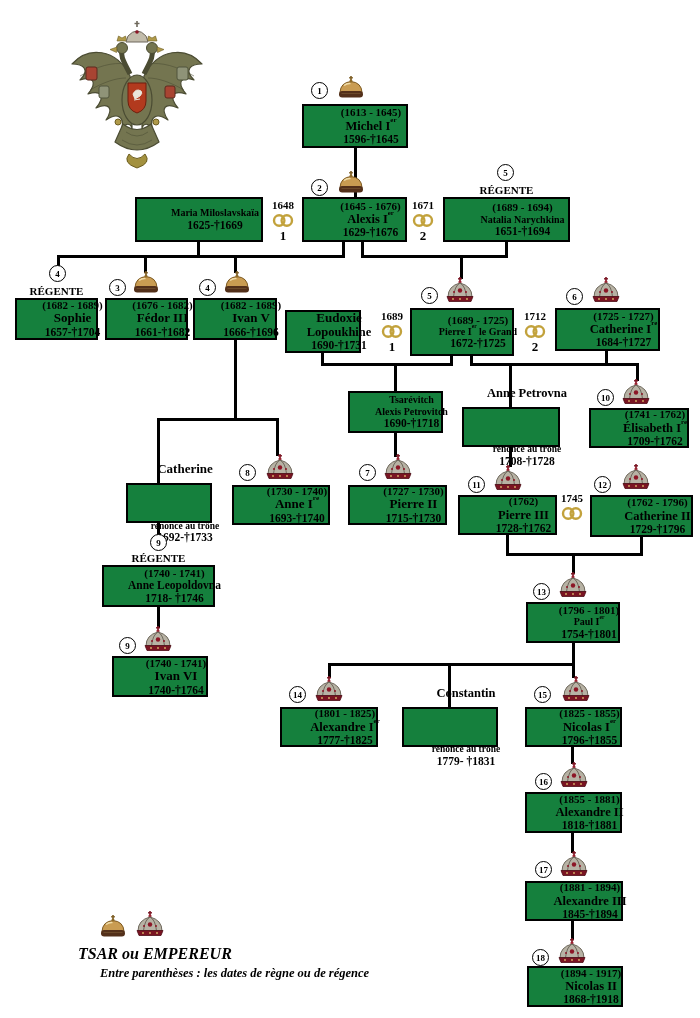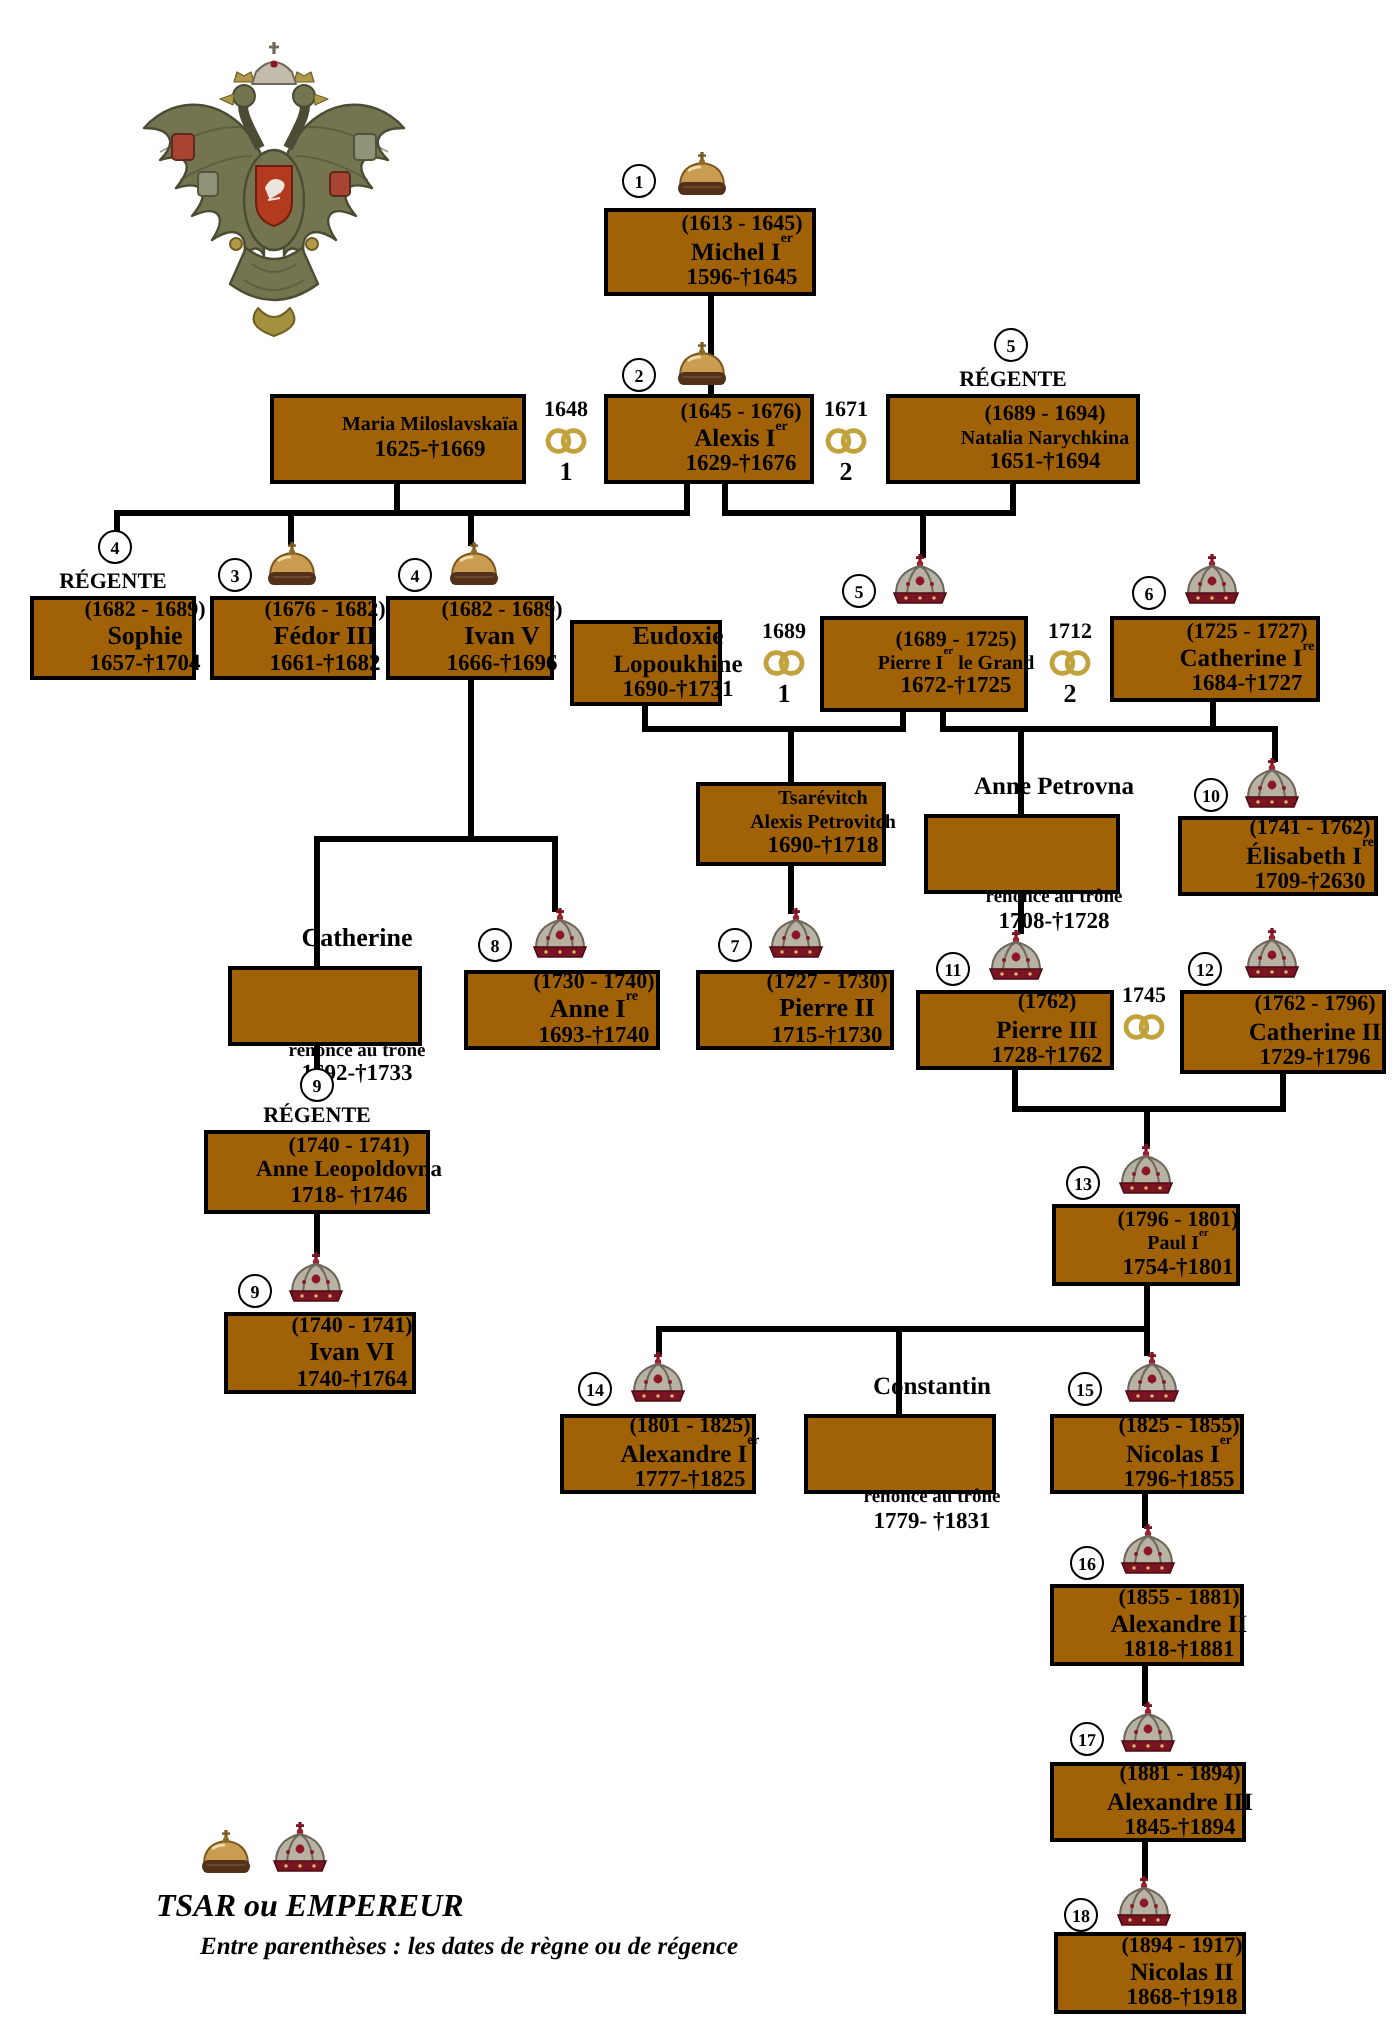--- a/index.html
+++ b/index.html
@@ -4,21 +4,21 @@
 <style>
   html,body{margin:0;padding:0;background:#fff;}
   #stage{position:relative;width:700px;height:1018px;background:#fff;overflow:hidden;
          font-family:"Liberation Serif",serif;color:#000;}
   .title1{position:absolute;left:130px;top:8px;width:460px;text-align:center;
           font-family:"DejaVu Serif",serif;font-weight:bold;font-style:italic;
           font-size:19px;letter-spacing:.5px;}
   .title2{position:absolute;left:130px;top:32px;width:460px;text-align:center;
           font-family:"DejaVu Serif",serif;font-weight:bold;font-size:23px;}
   .connector{position:absolute;background:#000;}
-  .node{position:absolute;border:2px solid #000;background:#a16207;box-sizing:border-box;
+  .node{position:absolute;border:2px solid #000;background:#15803d;box-sizing:border-box;
         display:flex;flex-direction:column;align-items:center;justify-content:center;
         text-align:center;line-height:1.12;padding-left:32px;}
   .reign{font-size:11px;font-weight:bold;white-space:nowrap;}
   .nm{font-weight:bold;white-space:nowrap;}
   .nm sup{font-size:.55em;position:relative;top:-.45em;}
   .dates{font-size:11.5px;font-weight:bold;white-space:nowrap;}
   .note{font-size:9.5px;font-weight:bold;white-space:nowrap;margin-top:44px;}
   .note-top{font-size:10px;font-weight:bold;white-space:nowrap;}
   .numcircle{position:absolute;width:15px;height:15px;border:1.5px solid #000;border-radius:50%;
              background:#fff;display:flex;align-items:center;justify-content:center;
@@ -238,23 +238,23 @@
         <div class="note">renonce au trône</div>
         <div class="dates">1708-†1728</div>
       </div>
       <div class="numcircle" style="left:597px;top:389px">10</div>
       <svg class="crown" style="left:620px;top:379px" width="32" height="26">
       <use href="#sym-imperial"></use>
       </svg>
       <div class="node" style="left:589px;top:408px;width:100px;height:40px">
         <div class="reign">(1741 - 1762)</div>
         <div class="nm" style="font-size:12.5px">Élisabeth I<sup>re</sup></div>
-        <div class="dates">1709-†2630</div>
-      </div>
-      <div class="node" style="left:114px;top:483px;width:97px;height:40px">
+        <div class="dates">1709-†1762</div>
+      </div>
+      <div class="node" style="left:126px;top:483px;width:86px;height:40px">
         <div class="nm" style="font-size:13px">Catherine</div>
         <div class="note">renonce au trône</div>
         <div class="dates">1692-†1733</div>
       </div>
       <div class="numcircle" style="left:239px;top:464px">8</div>
       <svg class="crown" style="left:264px;top:454px" width="32" height="26">
       <use href="#sym-imperial"></use>
       </svg>
       <div class="node" style="left:232px;top:485px;width:98px;height:40px">
         <div class="reign">(1730 - 1740)</div>

